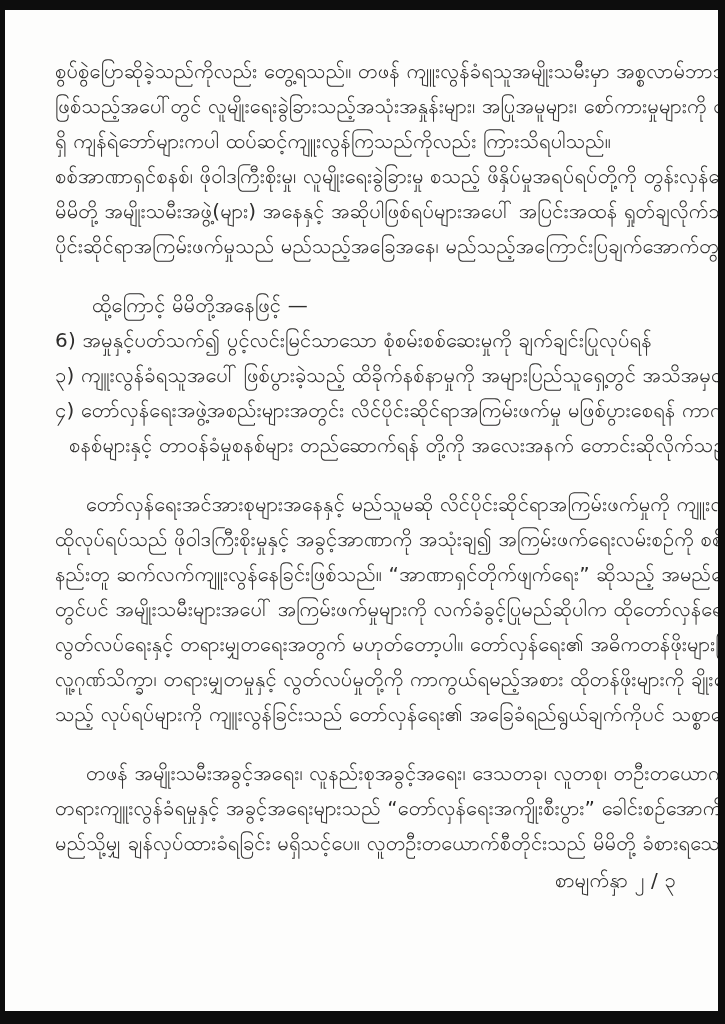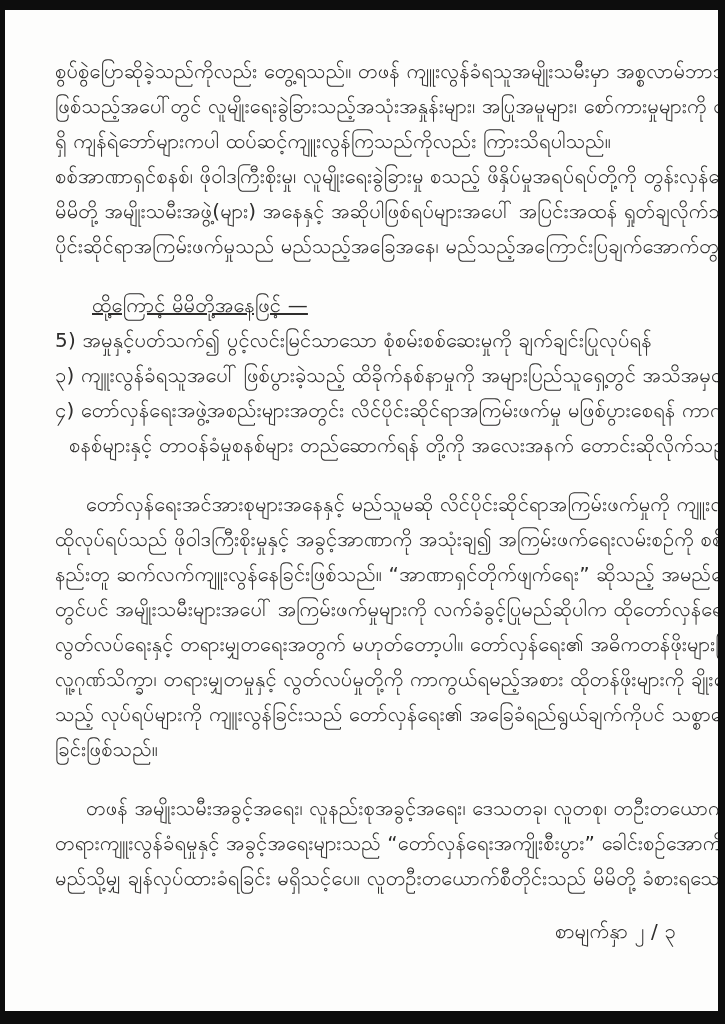--- a/index.html
+++ b/index.html
@@ -26,56 +26,55 @@
     line-height: 35px;
     text-align: left;
     letter-spacing: 0.2px;
   }
   .line {
     white-space: nowrap;
     height: 35px;
   }
   .gap { margin-top: 24px; }
   .indent { padding-left: 31px; }
-  .indent-lg { padding-left: 37px; text-decoration: underline; }
+  .indent-lg { padding-left: 37px; }
   .cont { padding-left: 14px; }
   .footer-line {
-    margin-top: 18px;
+    margin-top: 2px;
     text-align: right;
     padding-right: 6px;
   }
 </style>
 </head>
 <body>
 
 <div class="page">
   <div class="doc-body">
 
     <div class="line">စွပ်စွဲပြောဆိုခဲ့သည်ကိုလည်း တွေ့ရသည်။ တဖန် ကျူးလွန်ခံရသူအမျိုးသမီးမှာ အစ္စလာမ်ဘာသာဝင်</div>
     <div class="line">ဖြစ်သည့်အပေါ်တွင် လူမျိုးရေးခွဲခြားသည့်အသုံးအနှုန်းများ၊ အပြုအမူများ၊ စော်ကားမှုများကို တပ်ရင်း</div>
     <div class="line">ရှိ ကျန်ရဲဘော်များကပါ ထပ်ဆင့်ကျူးလွန်ကြသည်ကိုလည်း ကြားသိရပါသည်။</div>
     <div class="line">စစ်အာဏာရှင်စနစ်၊ ဖိုဝါဒကြီးစိုးမှု၊ လူမျိုးရေးခွဲခြားမှု စသည့် ဖိနှိပ်မှုအရပ်ရပ်တို့ကို တွန်းလှန်နေသော</div>
     <div class="line">မိမိတို့ အမျိုးသမီးအဖွဲ့(များ) အနေနှင့် အဆိုပါဖြစ်ရပ်များအပေါ် အပြင်းအထန် ရှုတ်ချလိုက်သည်။ လိင်</div>
     <div class="line">ပိုင်းဆိုင်ရာအကြမ်းဖက်မှုသည် မည်သည့်အခြေအနေ၊ မည်သည့်အကြောင်းပြချက်အောက်တွင်မဆို</div>
 
     <div class="line gap indent-lg">ထို့ကြောင့် မိမိတို့အနေဖြင့် —</div>
 
-    <div class="line">5) အမှုနှင့်ပတ်သက်၍ ပွင့်လင်းမြင်သာသော စုံစမ်းစစ်ဆေးမှုကို ချက်ချင်းပြုလုပ်ရန်</div>
+    <div class="line">6) အမှုနှင့်ပတ်သက်၍ ပွင့်လင်းမြင်သာသော စုံစမ်းစစ်ဆေးမှုကို ချက်ချင်းပြုလုပ်ရန်</div>
     <div class="line">၃) ကျူးလွန်ခံရသူအပေါ် ဖြစ်ပွားခဲ့သည့် ထိခိုက်နစ်နာမှုကို အများပြည်သူရှေ့တွင် အသိအမှတ်ပြုရန်</div>
     <div class="line">၄) တော်လှန်ရေးအဖွဲ့အစည်းများအတွင်း လိင်ပိုင်းဆိုင်ရာအကြမ်းဖက်မှု မဖြစ်ပွားစေရန် ကာကွယ်ရေး</div>
     <div class="line cont">စနစ်များနှင့် တာဝန်ခံမှုစနစ်များ တည်ဆောက်ရန် တို့ကို အလေးအနက် တောင်းဆိုလိုက်သည်။</div>
 
     <div class="line gap indent">တော်လှန်ရေးအင်အားစုများအနေနှင့် မည်သူမဆို လိင်ပိုင်းဆိုင်ရာအကြမ်းဖက်မှုကို ကျူးလွန်ပါက</div>
     <div class="line">ထိုလုပ်ရပ်သည် ဖိုဝါဒကြီးစိုးမှုနှင့် အခွင့်အာဏာကို အသုံးချ၍ အကြမ်းဖက်ရေးလမ်းစဉ်ကို စစ်တပ်</div>
     <div class="line">နည်းတူ ဆက်လက်ကျူးလွန်နေခြင်းဖြစ်သည်။ “အာဏာရှင်တိုက်ဖျက်ရေး” ဆိုသည့် အမည်အောက်</div>
     <div class="line">တွင်ပင် အမျိုးသမီးများအပေါ် အကြမ်းဖက်မှုများကို လက်ခံခွင့်ပြုမည်ဆိုပါက ထိုတော်လှန်ရေးသည်</div>
     <div class="line">လွတ်လပ်ရေးနှင့် တရားမျှတရေးအတွက် မဟုတ်တော့ပါ။ တော်လှန်ရေး၏ အဓိကတန်ဖိုးများဖြစ်သည့်</div>
     <div class="line">လူ့ဂုဏ်သိက္ခာ၊ တရားမျှတမှုနှင့် လွတ်လပ်မှုတို့ကို ကာကွယ်ရမည့်အစား ထိုတန်ဖိုးများကို ချိုးဖောက်</div>
     <div class="line">သည့် လုပ်ရပ်များကို ကျူးလွန်ခြင်းသည် တော်လှန်ရေး၏ အခြေခံရည်ရွယ်ချက်ကိုပင် သစ္စာဖောက်</div>
-    <div class="line">ခြင်းဖြစ်သည်။</div>
 
     <div class="line gap indent">တဖန် အမျိုးသမီးအခွင့်အရေး၊ လူနည်းစုအခွင့်အရေး၊ ဒေသတခု၊ လူတစု၊ တဦးတယောက်၏ မ</div>
     <div class="line">တရားကျူးလွန်ခံရမှုနှင့် အခွင့်အရေးများသည် “တော်လှန်ရေးအကျိုးစီးပွား” ခေါင်းစဉ်အောက်တွင်</div>
     <div class="line">မည်သို့မျှ ချန်လှပ်ထားခံရခြင်း မရှိသင့်ပေ။ လူတဦးတယောက်စီတိုင်းသည် မိမိတို့ ခံစားရသော</div>
 
     <div class="line footer-line">စာမျက်နှာ ၂ / ၃</div>
   </div>
 </div>
 
 </body></html>

